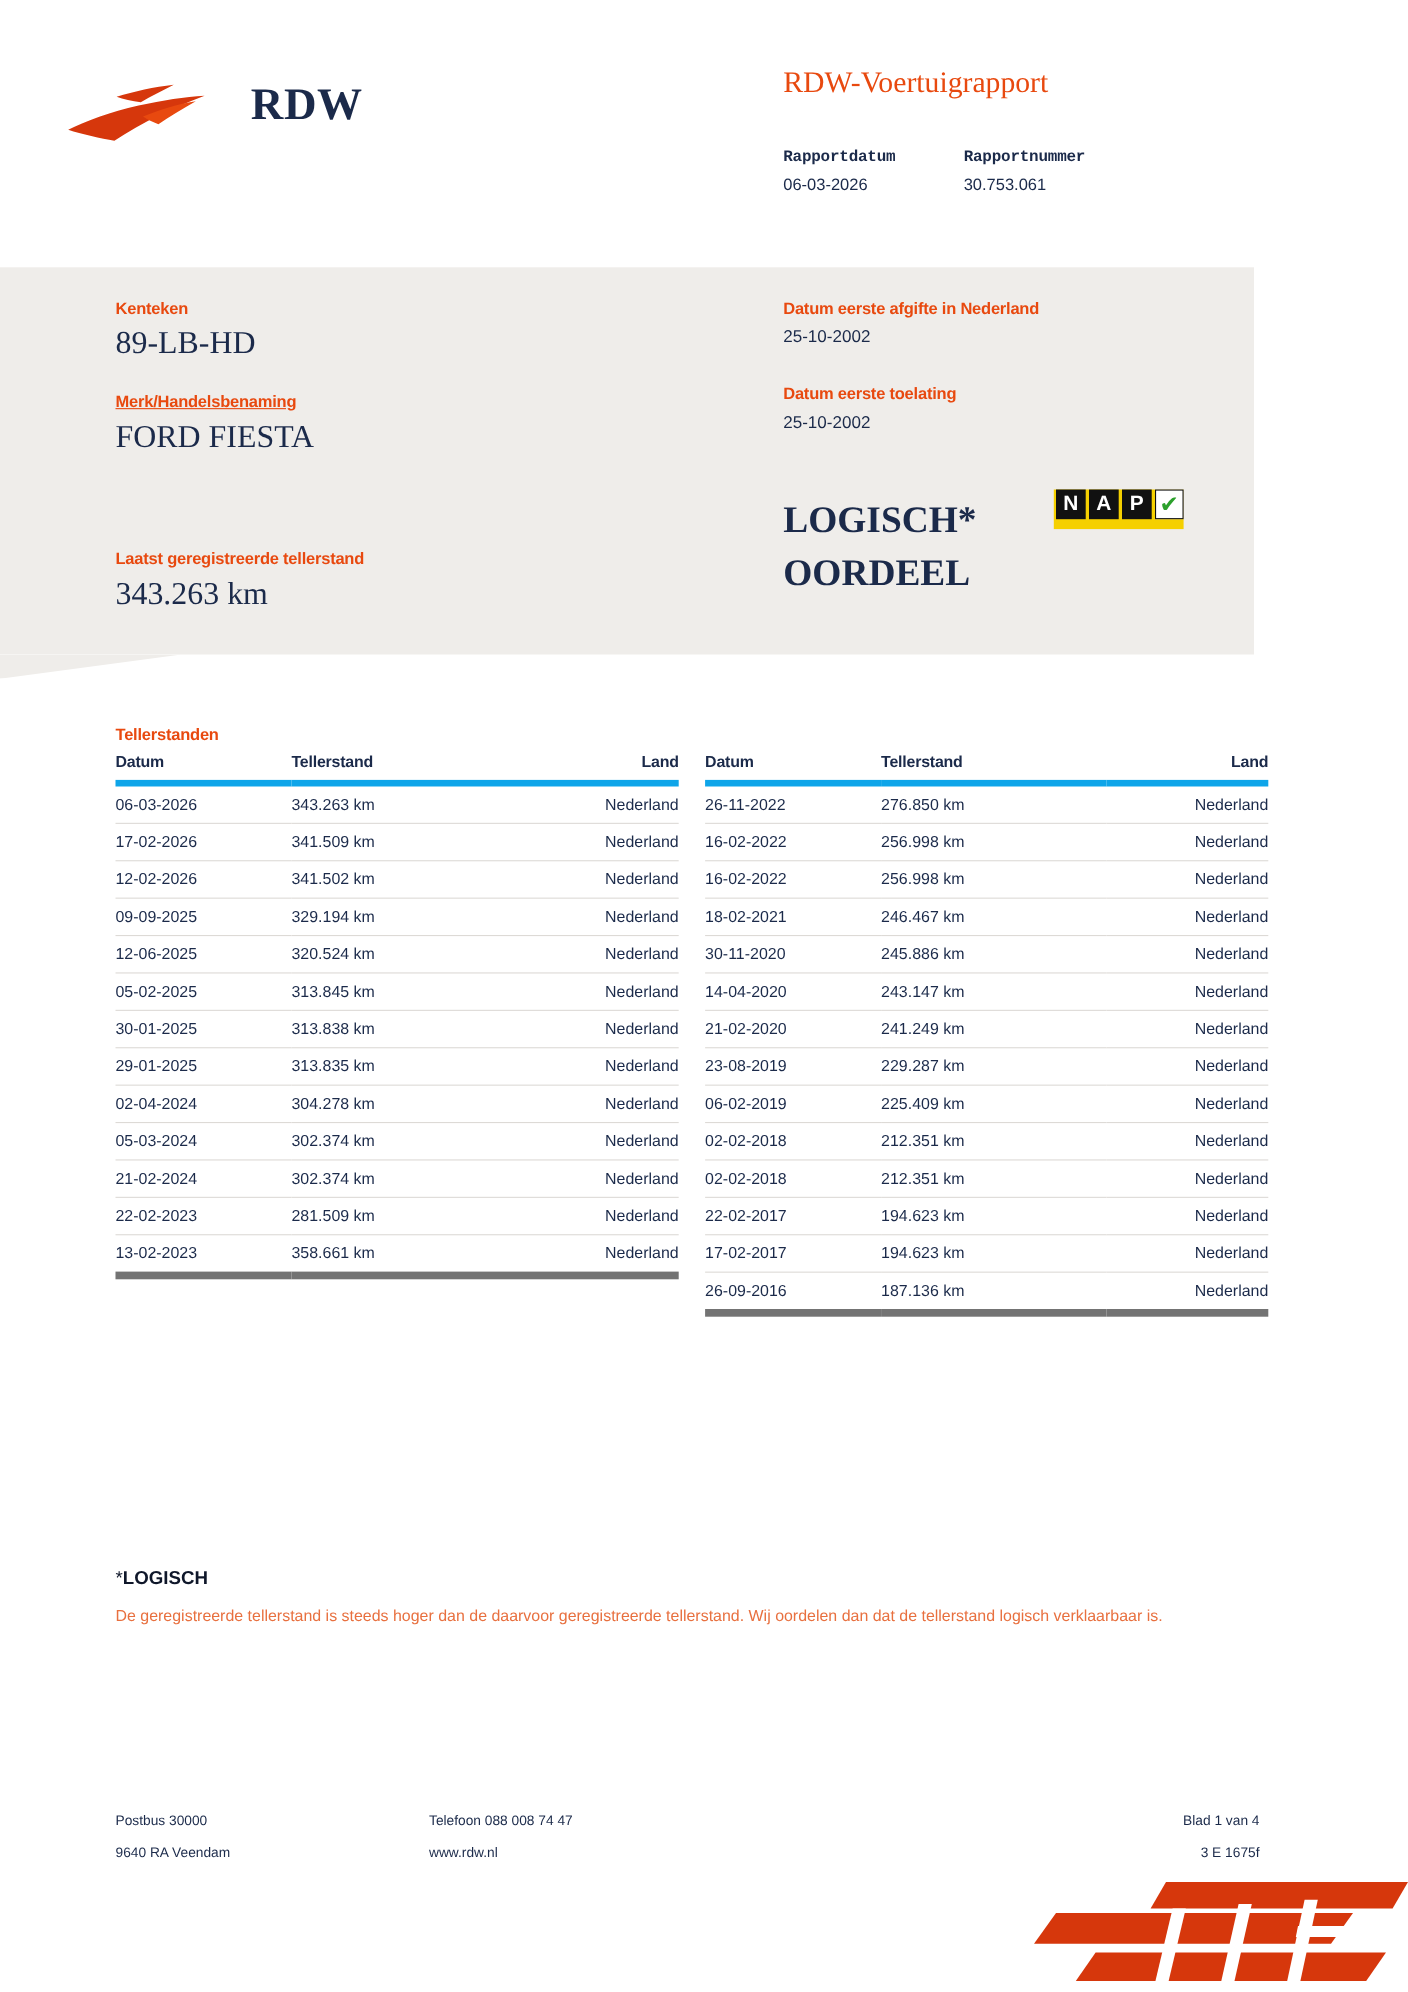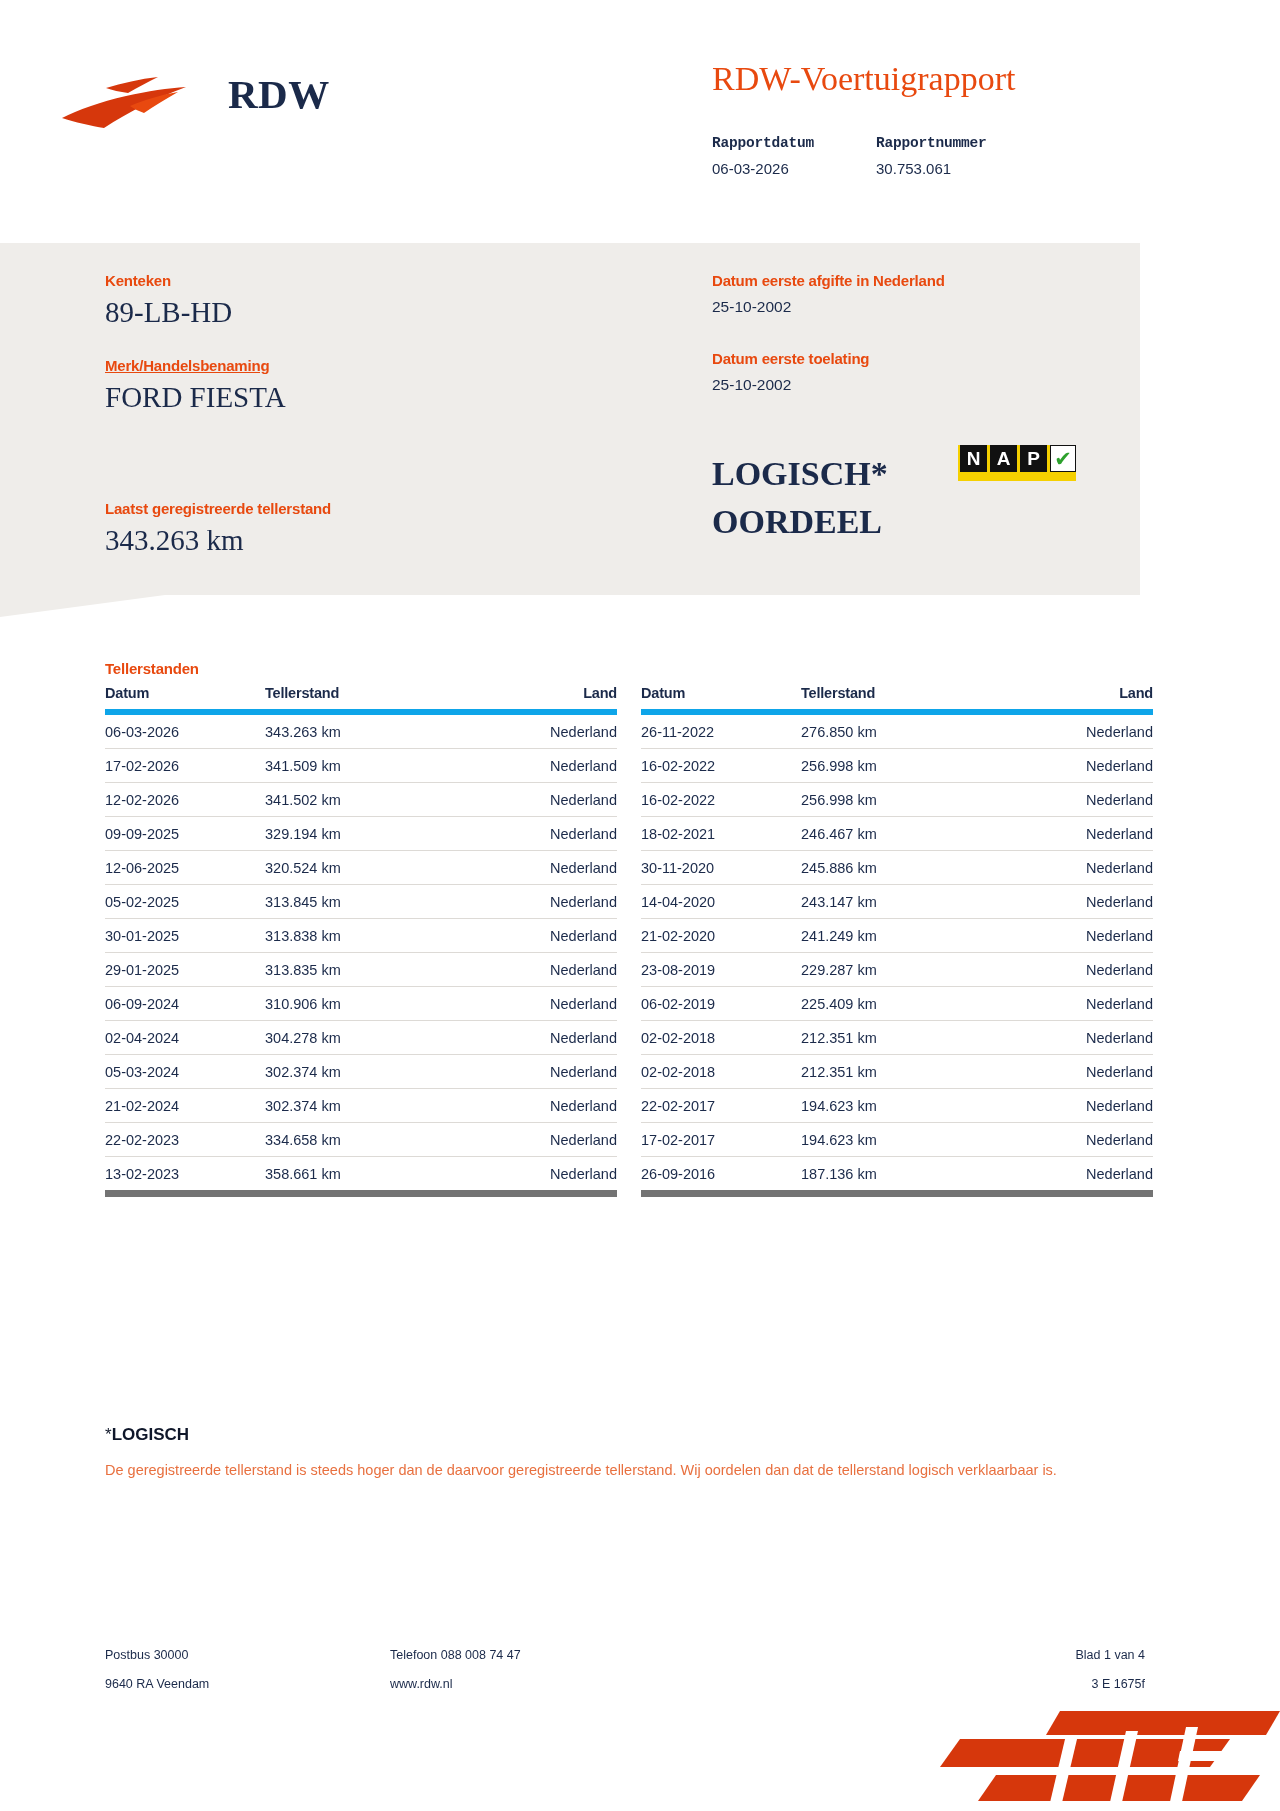--- a/index.html
+++ b/index.html
@@ -43,21 +43,21 @@
     font-size: 41px;
     font-weight: bold;
     letter-spacing: 0.5px;
     color: #1b2a4a;
     font-family: "Liberation Serif", serif;
   }
   .doc-title {
     position: absolute;
     left: 712px;
     top: 60px;
-    font-size: 34px;
+    font-size: 27px;
     color: #e8490f;
     font-family: "Liberation Serif", serif;
   }
   .meta {
     position: absolute;
     left: 712px;
     top: 135px;
     display: flex;
     gap: 62px;
   }
@@ -385,42 +385,37 @@
         <td>30-01-2025</td>
         <td>313.838 km</td>
         <td class="c-land">Nederland</td>
       </tr>
       <tr>
         <td>29-01-2025</td>
         <td>313.835 km</td>
         <td class="c-land">Nederland</td>
       </tr>
       <tr>
-        <td>06-09-2024</td>
-        <td>310.906 km</td>
-        <td class="c-land">Nederland</td>
-      </tr>
-      <tr>
         <td>02-04-2024</td>
         <td>304.278 km</td>
         <td class="c-land">Nederland</td>
       </tr>
       <tr>
         <td>05-03-2024</td>
         <td>302.374 km</td>
         <td class="c-land">Nederland</td>
       </tr>
       <tr>
         <td>21-02-2024</td>
         <td>302.374 km</td>
         <td class="c-land">Nederland</td>
       </tr>
       <tr>
         <td>22-02-2023</td>
-        <td>334.658 km</td>
+        <td>281.509 km</td>
         <td class="c-land">Nederland</td>
       </tr>
       <tr>
         <td>13-02-2023</td>
         <td>358.661 km</td>
         <td class="c-land">Nederland</td>
       </tr>
     </tbody>
 </table>
 

